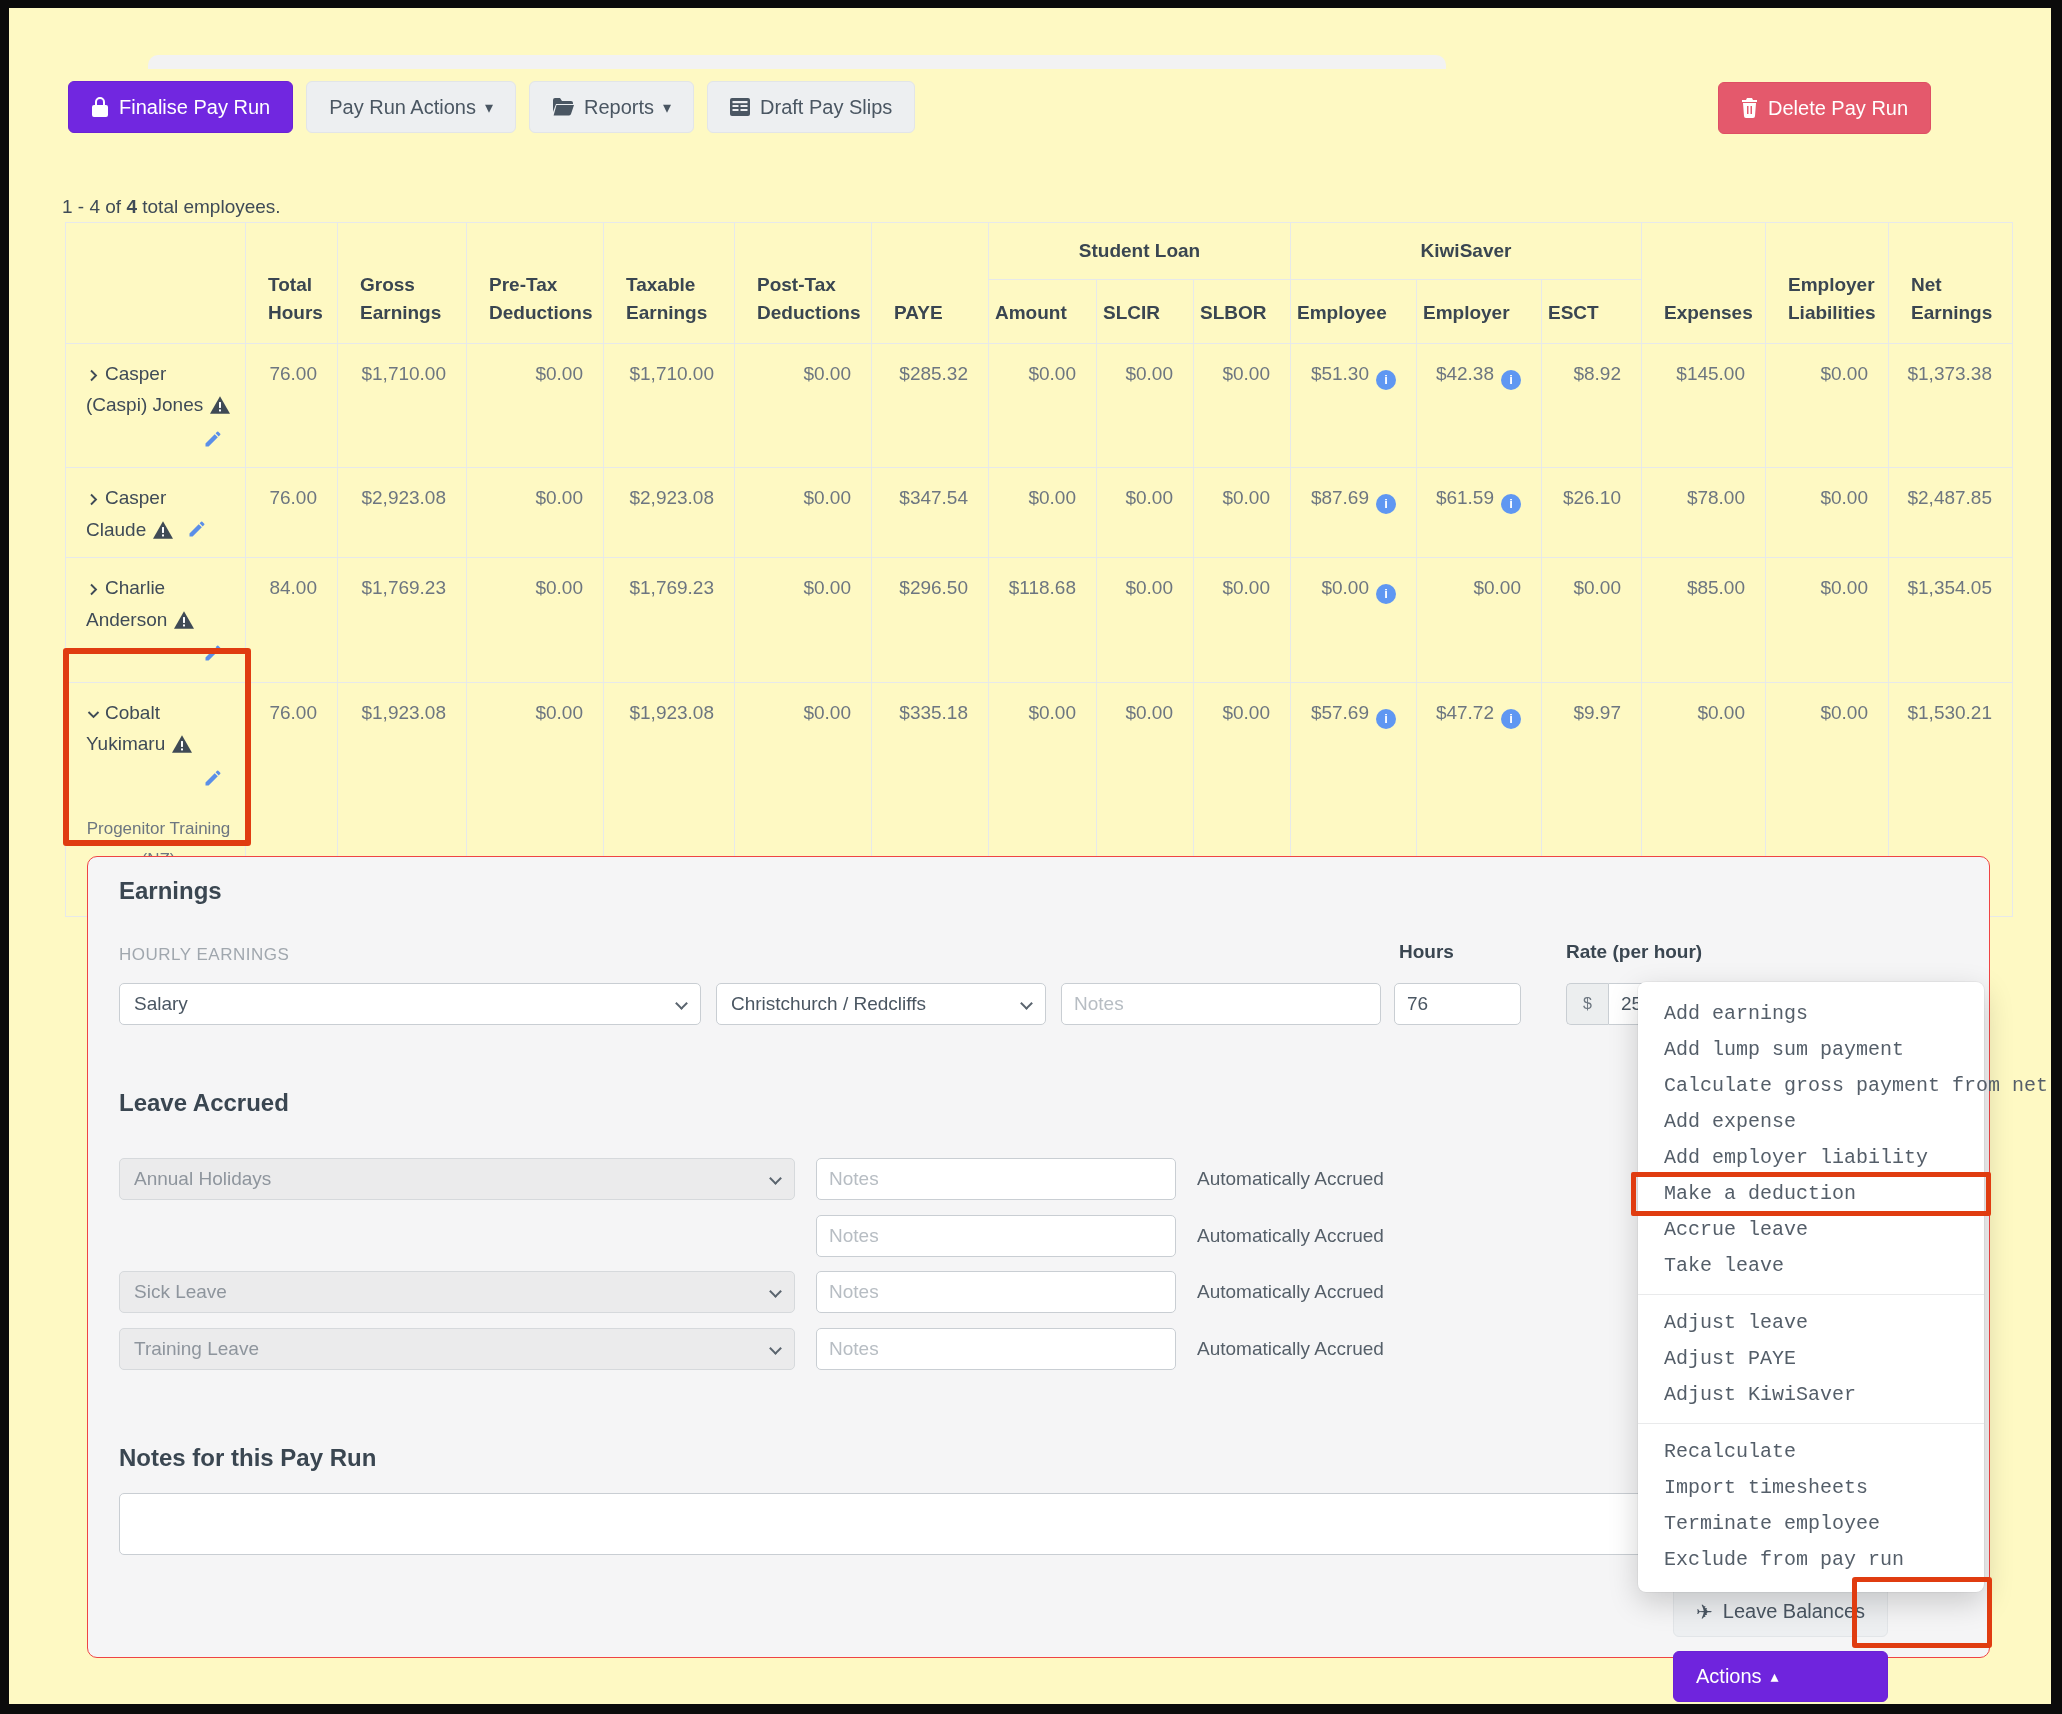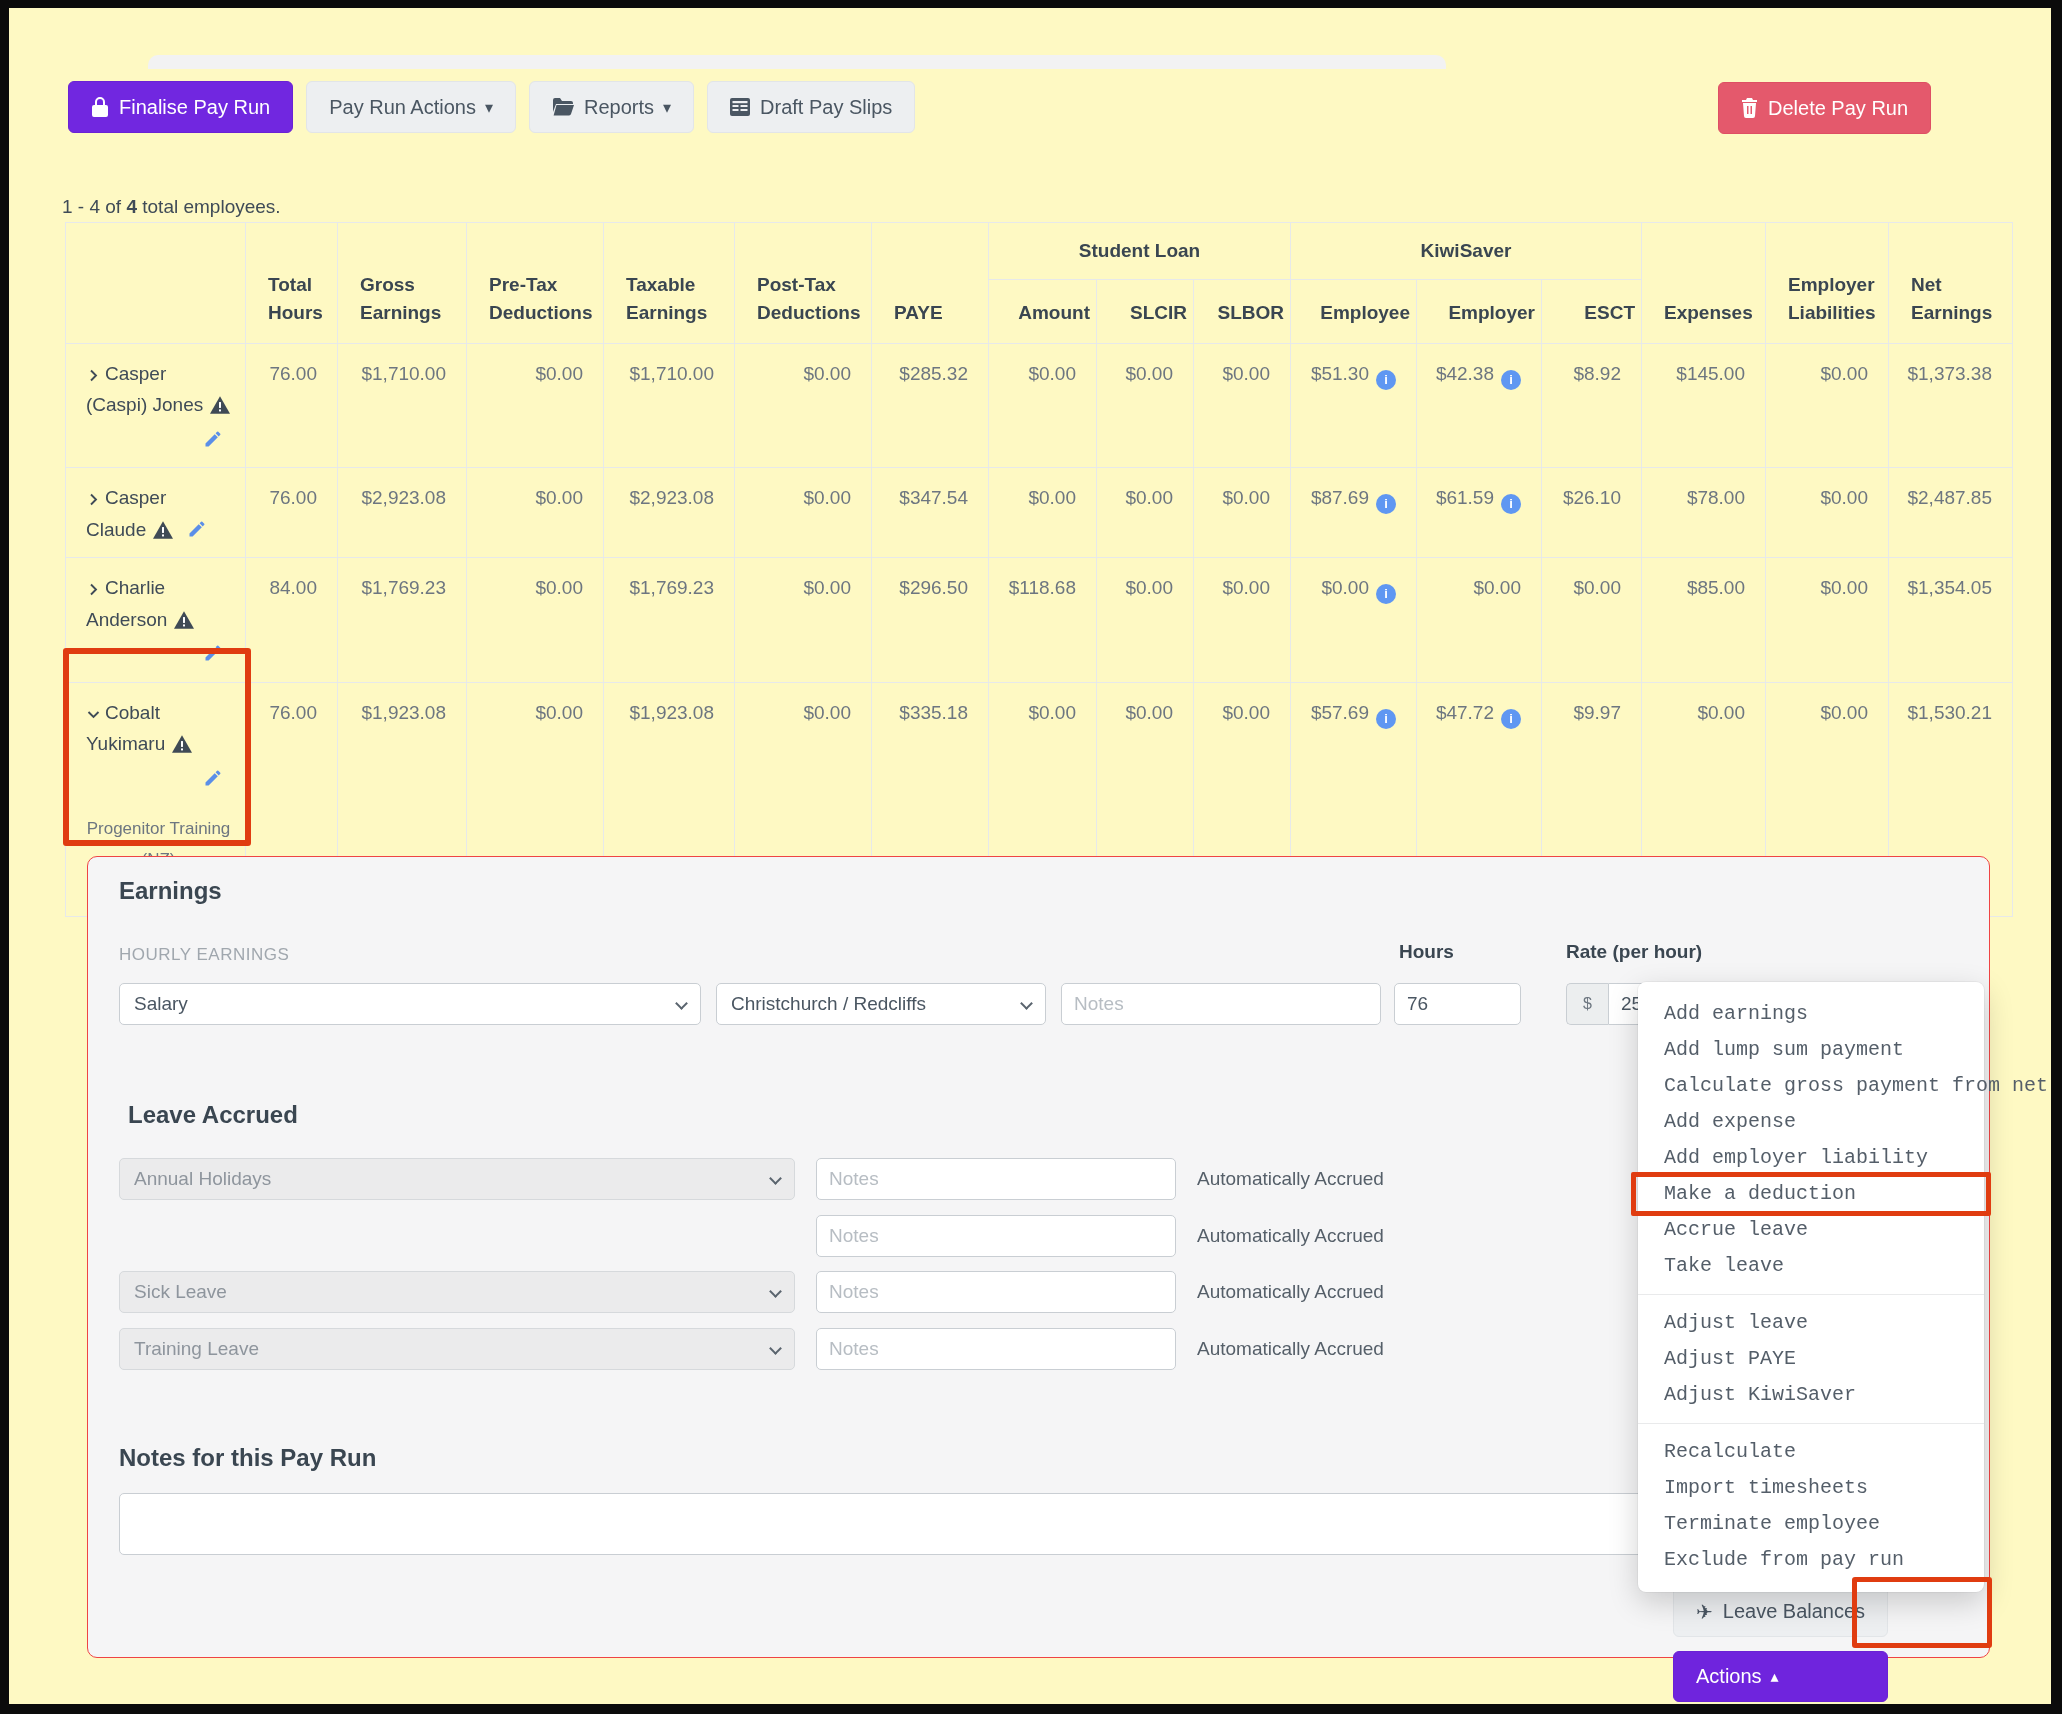--- a/index.html
+++ b/index.html
@@ -24,21 +24,21 @@
 
   
   .summary { position:absolute; left:53px; top:188px; font-size:19px; color:#3f4b57; }
   .summary b { font-weight:bold; }
 
   
   .paytable { position:absolute; left:56px; top:214px; width:1947px; border-collapse:collapse; table-layout:fixed; }
   .paytable th, .paytable td { border:1px solid #e7e9ea; }
   .paytable th { color:#3a4651; font-size:19px; font-weight:bold; text-align:left; vertical-align:bottom; padding:0 10px 16px 22px; line-height:1.45; }
   .paytable th.grp { text-align:center; vertical-align:middle; padding:14px 12px; }
-  .paytable th.sub { text-align:right; padding:0 6px 16px 6px; }
+  .paytable th.sub { text-align:left; padding:0 6px 16px 6px; }
   .paytable tr.h1 { height:54px; } .paytable tr.h2 { height:64px; }
   .paytable td { vertical-align:top; font-size:19px; color:#6d7680; padding:16px 20px 10px 10px; text-align:right; line-height:1.5; }
   .paytable td.namecell { text-align:left; color:#3f4b57; padding:16px 14px 10px 20px; }
   .r1 { height:118px; } .r2 { height:88px; } .r3 { height:102px; } .r4 { height:200px; }
   .chev { display:inline-block; vertical-align:-3px; margin-right:4px; }
   .warn { display:inline-block; vertical-align:-3px; margin-left:7px; }
   .pencil-row { text-align:right; padding-right:8px; margin-top:6px; }
   .subname { text-align:center; font-size:17px; color:#6d7680; margin-top:18px; line-height:1.8; }
   .info { display:inline-block; width:20px; height:20px; border-radius:50%; background:#5f97f2; color:#fff;
           font-size:13px; font-weight:bold; text-align:center; line-height:20px; margin-left:7px; vertical-align:-4px; }
@@ -299,21 +299,21 @@
       <span>Christchurch / Redcliffs</span>
         <span class="cv"></span>
     </div>
     <input class="input" style="position: absolute; left: 973px; top: 126px; width: 320px;" placeholder="Notes">
     <input class="input" style="position: absolute; left: 1306px; top: 126px; width: 127px;" value="76">
     <div class="rategroup" style="left:1478px; top:126px;">
       <span class="addon">$</span>
       <input class="input" value="25." style="">
     </div>
 
-    <h2 style="left:31px; top:244px;margin-left:9px;">Leave Accrued</h2>
+    <h2 style="left:31px; top:232px;">Leave Accrued</h2>
 
     <div class="ctl select disabled" style="left:31px; top:301px; width:676px;">
       <span>Annual Holidays</span>
         <span class="cv"></span>
     </div>
     <input class="input" style="position: absolute; left: 728px; top: 301px; width: 360px;" placeholder="Notes">
     <div class="acc" style="left:1109px; top:301px;">Automatically Accrued</div>
 
     <input class="input" style="position: absolute; left: 728px; top: 358px; width: 360px;" placeholder="Notes">
     <div class="acc" style="left:1109px; top:358px;">Automatically Accrued</div>

